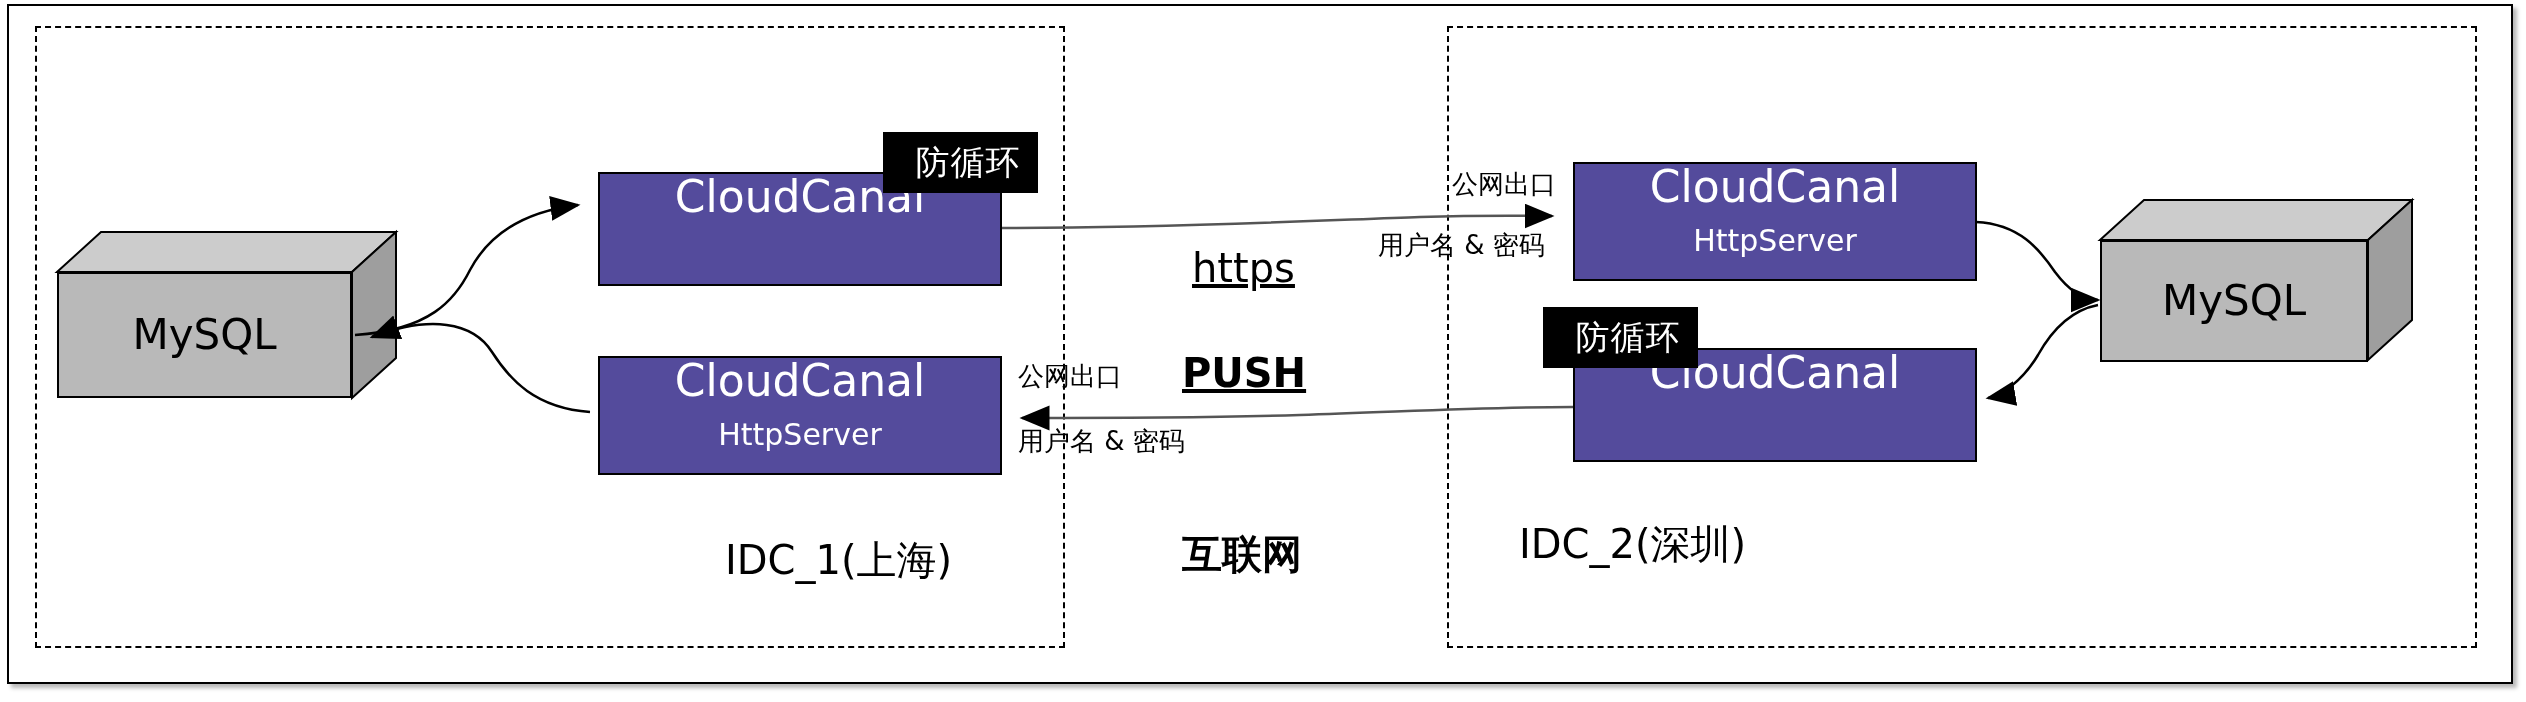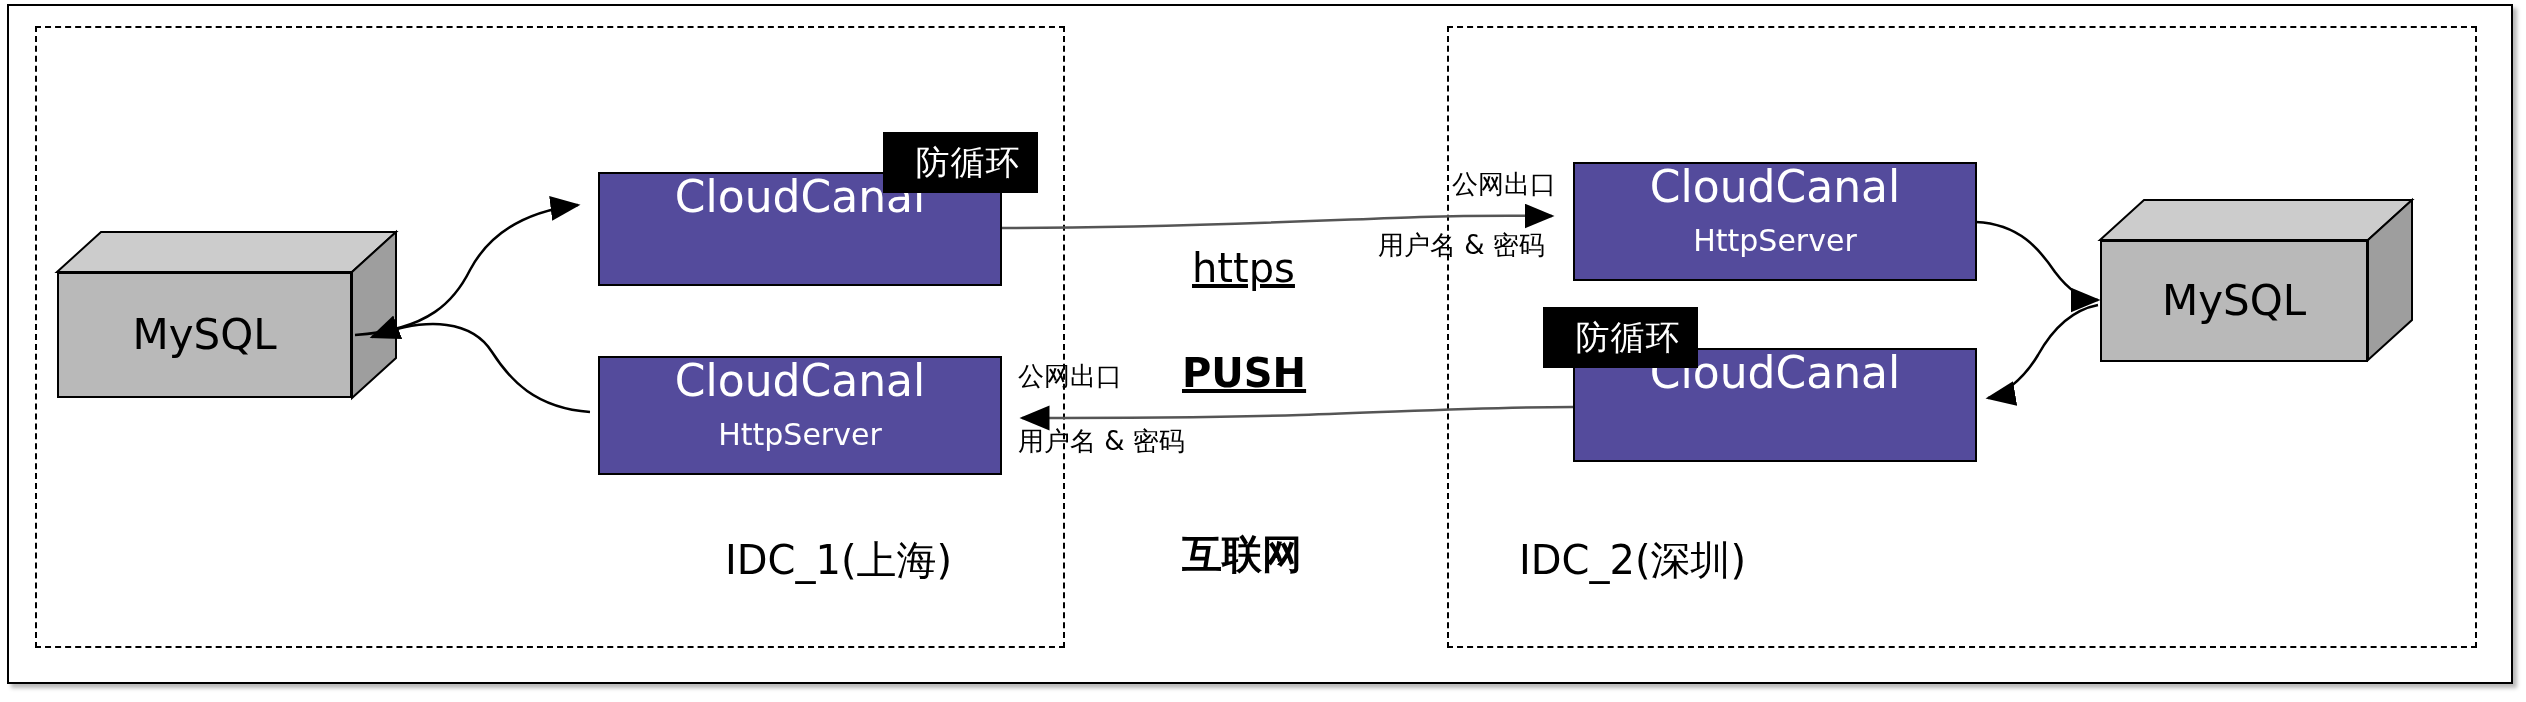--- a/index.html
+++ b/index.html
@@ -145,21 +145,21 @@
 <div id="canvas">
 
   <div class="outer-frame"></div>
 
   <div class="zone" style="left:35px; top:26px; width:1030px; height:622px;"></div>
   <div class="zone-label" style="left:681px; top:533px;margin-left:44px;">IDC_1(上海)</div>
 
   <div class="zone-label bold" style="left:1182px; top:527px;">互联网</div>
 
   <div class="zone" style="left:1447px; top:26px; width:1030px; height:622px;"></div>
-  <div class="zone-label" style="left:1519px; top:533px;">IDC_2(深圳)</div>
+  <div class="zone-label" style="left:1519px; top:517px;">IDC_2(深圳)</div>
 
   <svg class="wires" viewBox="0 0 2526 702" preserveAspectRatio="none">
     <defs>
       <marker id="arrowR" markerWidth="14" markerHeight="14" refX="11" refY="5" orient="auto" markerUnits="strokeWidth">
         <path d="M0,0 L12,5 L0,10 z" fill="#000000"></path>
       </marker>
       <marker id="arrowL" markerWidth="14" markerHeight="14" refX="11" refY="5" orient="auto" markerUnits="strokeWidth">
         <path d="M0,0 L12,5 L0,10 z" fill="#000000"></path>
       </marker>
     </defs>

